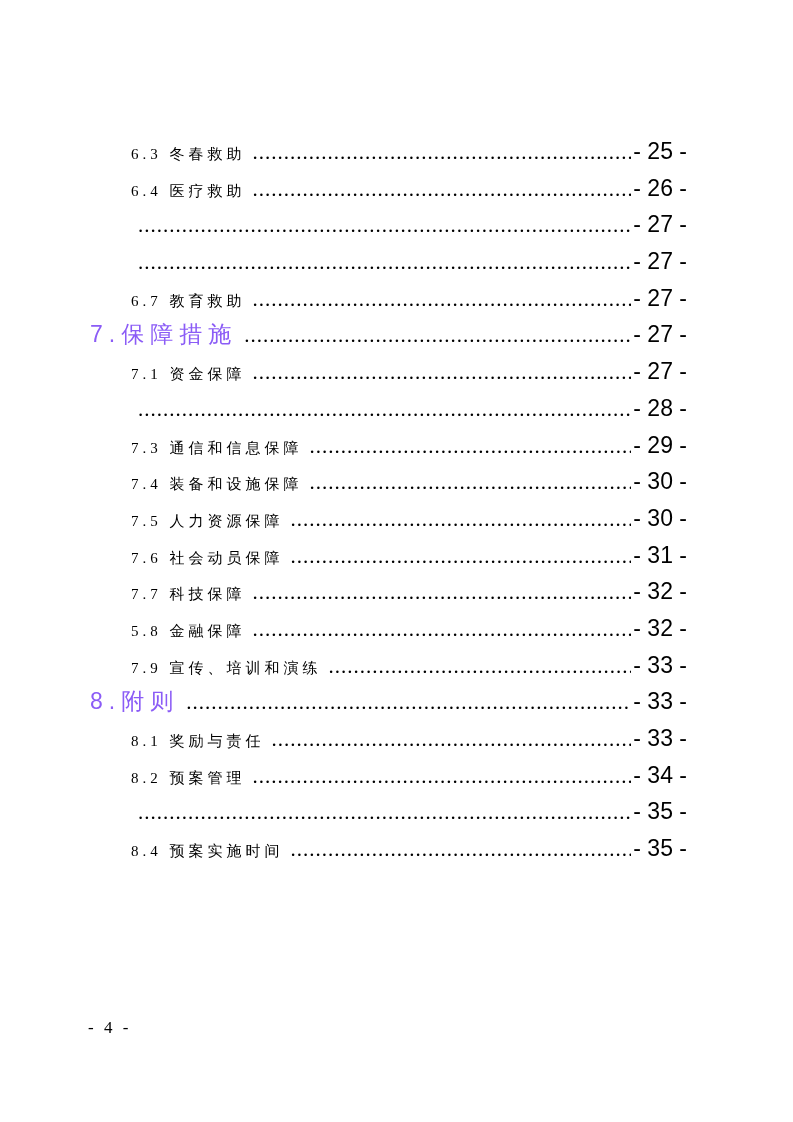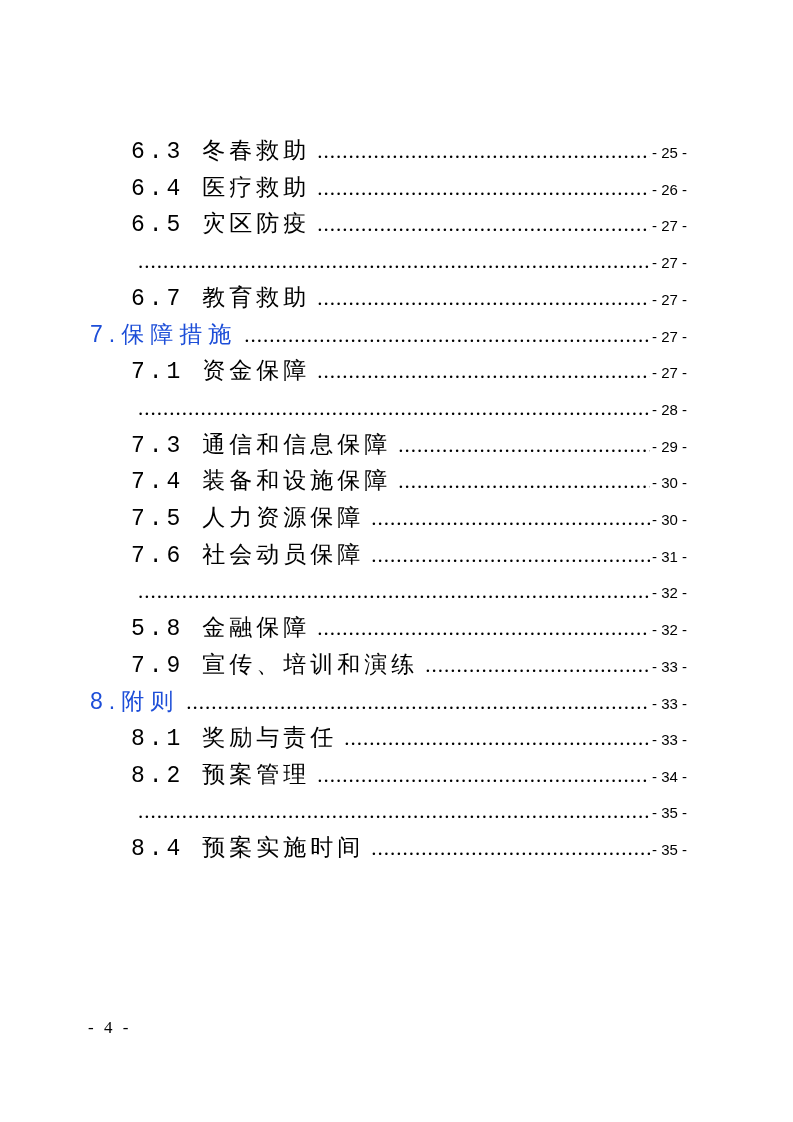--- a/index.html
+++ b/index.html
@@ -29,48 +29,48 @@
     cursor: default;
   }
   .toc-row > span {
     line-height: 36.7px;
   }
   
   .level-1 .toc-label {
     font-family: "Liberation Sans", sans-serif;
     font-size: 23px;
     letter-spacing: 6px;
-    color: #1d4ed8;
+    color: #8b5cf6;
   }
   
   .level-2 {
     padding-left: 41px;
   }
   .level-2 .toc-label {
-    font-family: Liberation Mono, monospace;
-    font-size: 23px;
+    font-family: Liberation Serif, serif;
+    font-size: 15px;
     letter-spacing: 4px;
     color: #000000;
   }
   .toc-dots {
     flex: 1;
     overflow: hidden;
     margin-left: 7px;
     margin-right: 2px;
     font-family: "Liberation Serif", serif;
     font-size: 21px;
     letter-spacing: 1px;
     color: #000000;
   }
   .toc-dots::after {
     content: "......................................................................................................................................................";
   }
   .toc-page {
     font-family: "Liberation Sans", sans-serif;
-    font-size: 15px;
+    font-size: 23px;
     color: #000000;
     white-space: pre;
   }
   .page-footer {
     position: absolute;
     left: 88px;
     top: 1018px;
   }
   .footer-num {
     font-family: "Liberation Serif", serif;
@@ -89,21 +89,20 @@
         <span class="toc-label">6.3 冬春救助</span>
         <span class="toc-dots"></span>
         <span class="toc-page">- 25 -</span>
       </div>
       <div class="toc-row level-2">
         <span class="toc-label">6.4 医疗救助</span>
         <span class="toc-dots"></span>
         <span class="toc-page">- 26 -</span>
       </div>
       <div class="toc-row level-2">
-        <span class="toc-label">6.5 灾区防疫</span>
         <span class="toc-dots"></span>
         <span class="toc-page">- 27 -</span>
       </div>
       <div class="toc-row level-2">
         <span class="toc-dots"></span>
         <span class="toc-page">- 27 -</span>
       </div>
       <div class="toc-row level-2">
         <span class="toc-label">6.7 教育救助</span>
         <span class="toc-dots"></span>
@@ -137,20 +136,21 @@
         <span class="toc-label">7.5 人力资源保障</span>
         <span class="toc-dots"></span>
         <span class="toc-page">- 30 -</span>
       </div>
       <div class="toc-row level-2">
         <span class="toc-label">7.6 社会动员保障</span>
         <span class="toc-dots"></span>
         <span class="toc-page">- 31 -</span>
       </div>
       <div class="toc-row level-2">
+        <span class="toc-label">7.7 科技保障</span>
         <span class="toc-dots"></span>
         <span class="toc-page">- 32 -</span>
       </div>
       <div class="toc-row level-2">
         <span class="toc-label">5.8 金融保障</span>
         <span class="toc-dots"></span>
         <span class="toc-page">- 32 -</span>
       </div>
       <div class="toc-row level-2">
         <span class="toc-label">7.9 宣传、培训和演练</span>

